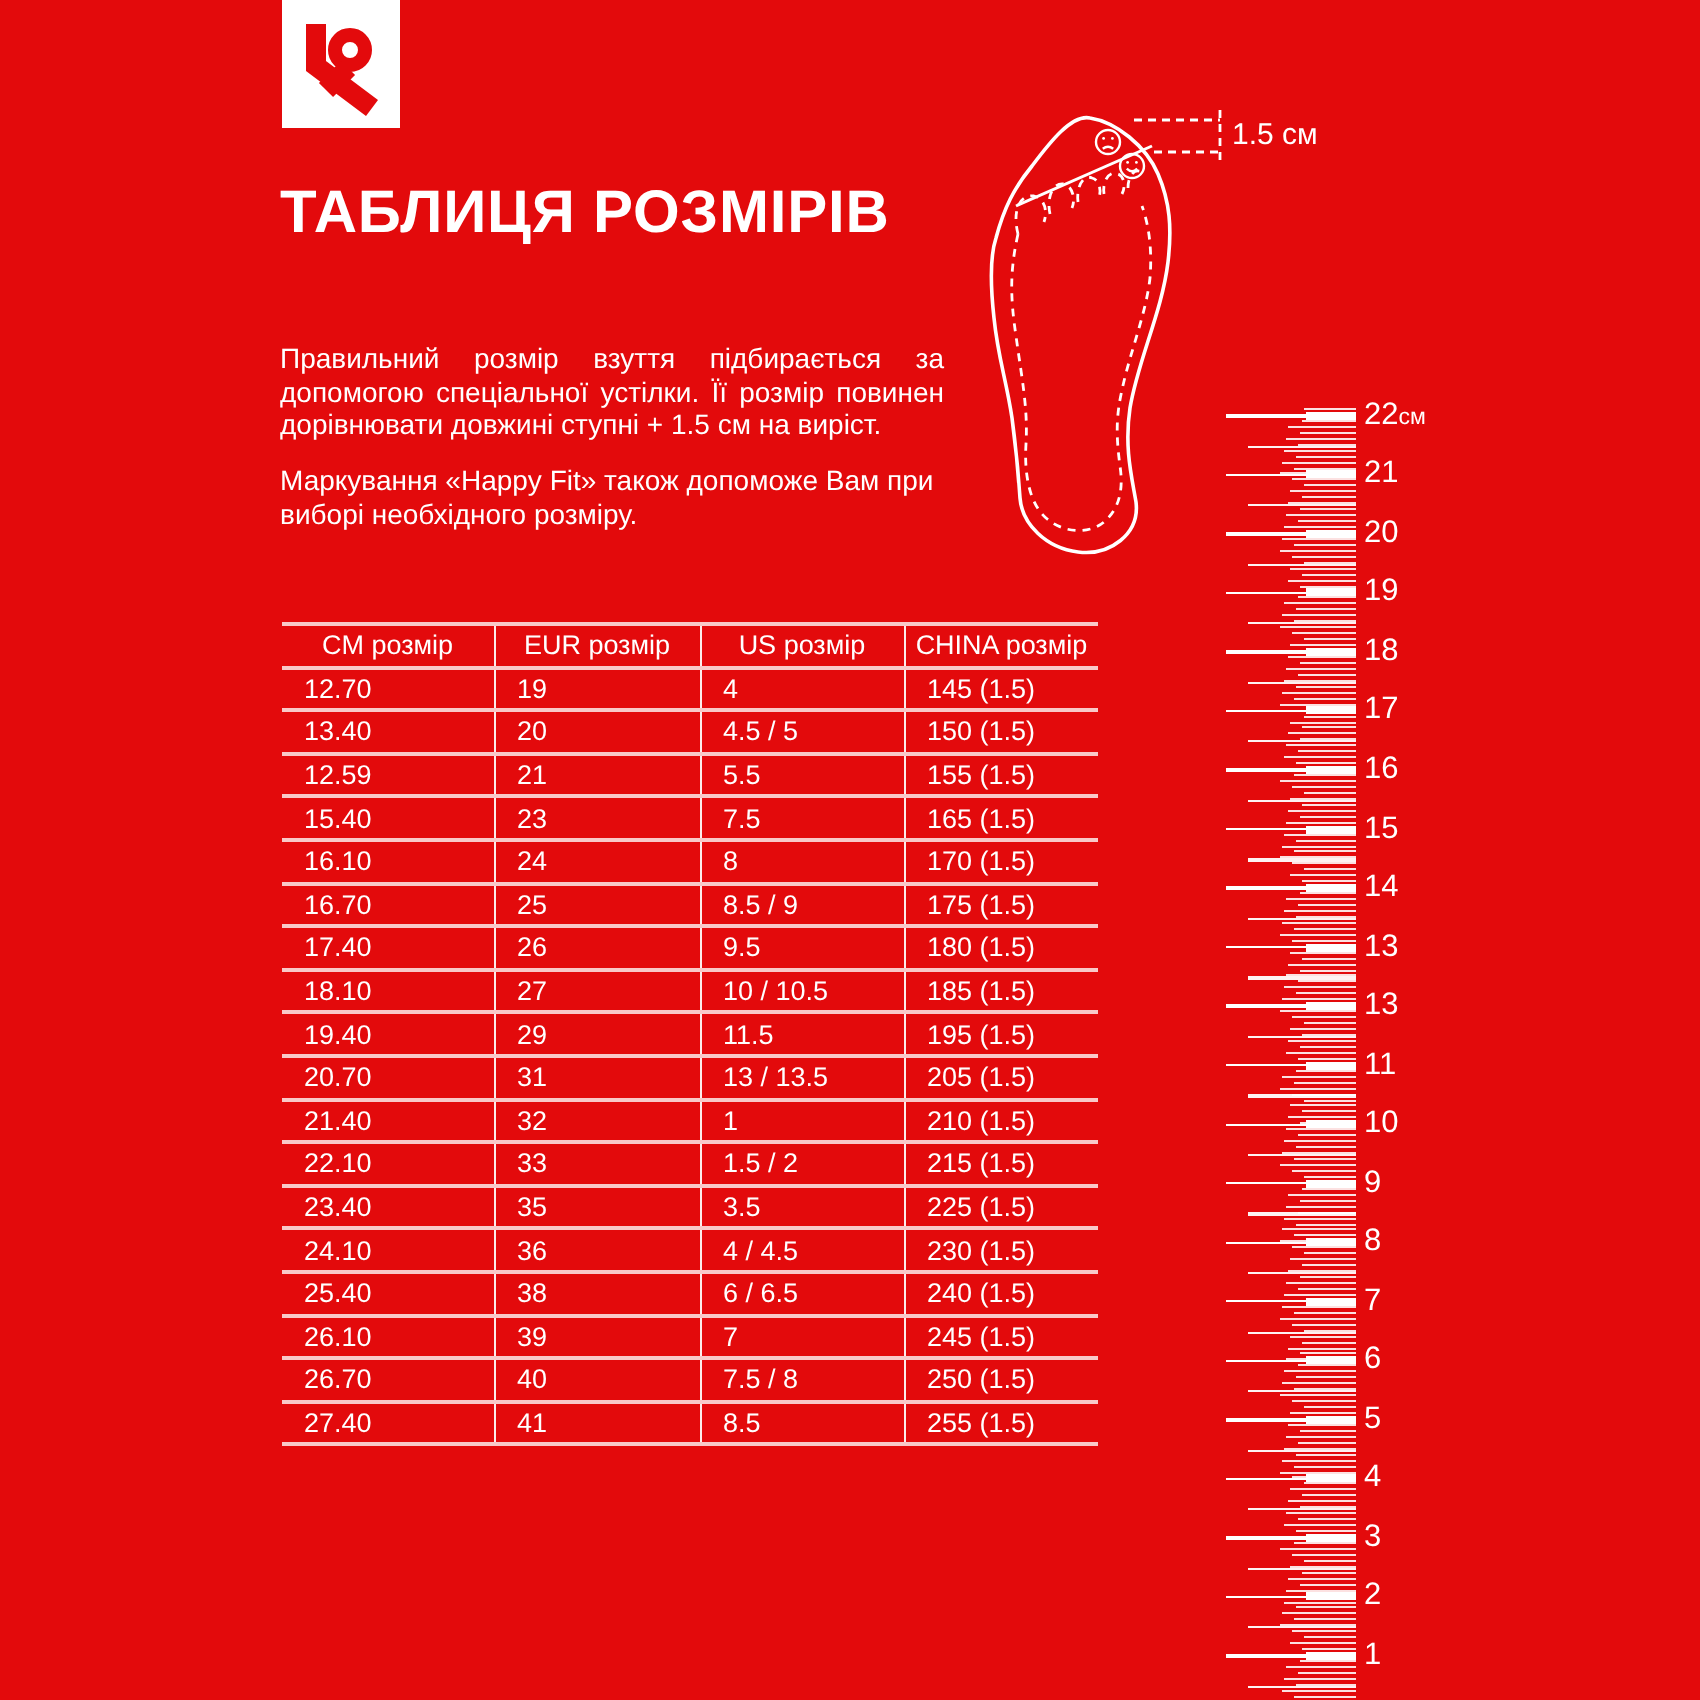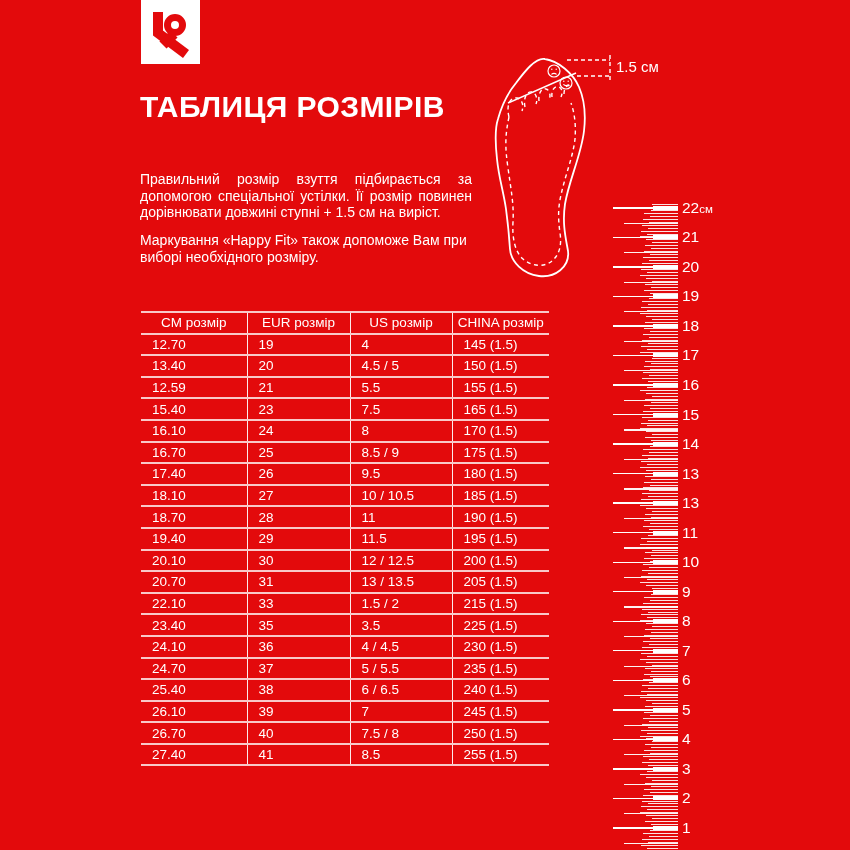--- a/index.html
+++ b/index.html
@@ -475,68 +475,56 @@
           <td>9.5</td>
           <td>180 (1.5)</td>
         </tr>
         <tr>
           <td>18.10</td>
           <td>27</td>
           <td>10 / 10.5</td>
           <td>185 (1.5)</td>
         </tr>
         <tr>
-          <td>18.70</td>
-          <td>28</td>
-          <td>11</td>
-          <td>190 (1.5)</td>
-        </tr>
-        <tr>
           <td>19.40</td>
           <td>29</td>
           <td>11.5</td>
           <td>195 (1.5)</td>
         </tr>
         <tr>
-          <td>20.10</td>
-          <td>30</td>
-          <td>12 / 12.5</td>
-          <td>200 (1.5)</td>
-        </tr>
-        <tr>
           <td>20.70</td>
           <td>31</td>
           <td>13 / 13.5</td>
           <td>205 (1.5)</td>
         </tr>
         <tr>
+          <td>21.40</td>
+          <td>32</td>
+          <td>1</td>
+          <td>210 (1.5)</td>
+        </tr>
+        <tr>
           <td>22.10</td>
           <td>33</td>
           <td>1.5 / 2</td>
           <td>215 (1.5)</td>
         </tr>
         <tr>
           <td>23.40</td>
           <td>35</td>
           <td>3.5</td>
           <td>225 (1.5)</td>
         </tr>
         <tr>
           <td>24.10</td>
           <td>36</td>
           <td>4 / 4.5</td>
           <td>230 (1.5)</td>
         </tr>
         <tr>
-          <td>24.70</td>
-          <td>37</td>
-          <td>5 / 5.5</td>
-          <td>235 (1.5)</td>
-        </tr>
-        <tr>
           <td>25.40</td>
           <td>38</td>
           <td>6 / 6.5</td>
           <td>240 (1.5)</td>
         </tr>
         <tr>
           <td>26.10</td>
           <td>39</td>
           <td>7</td>
           <td>245 (1.5)</td>

